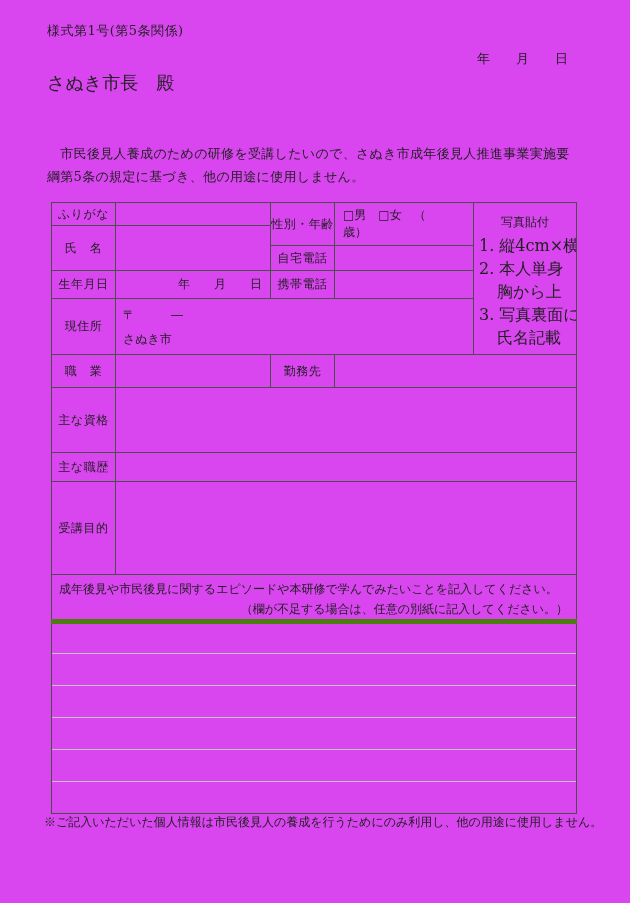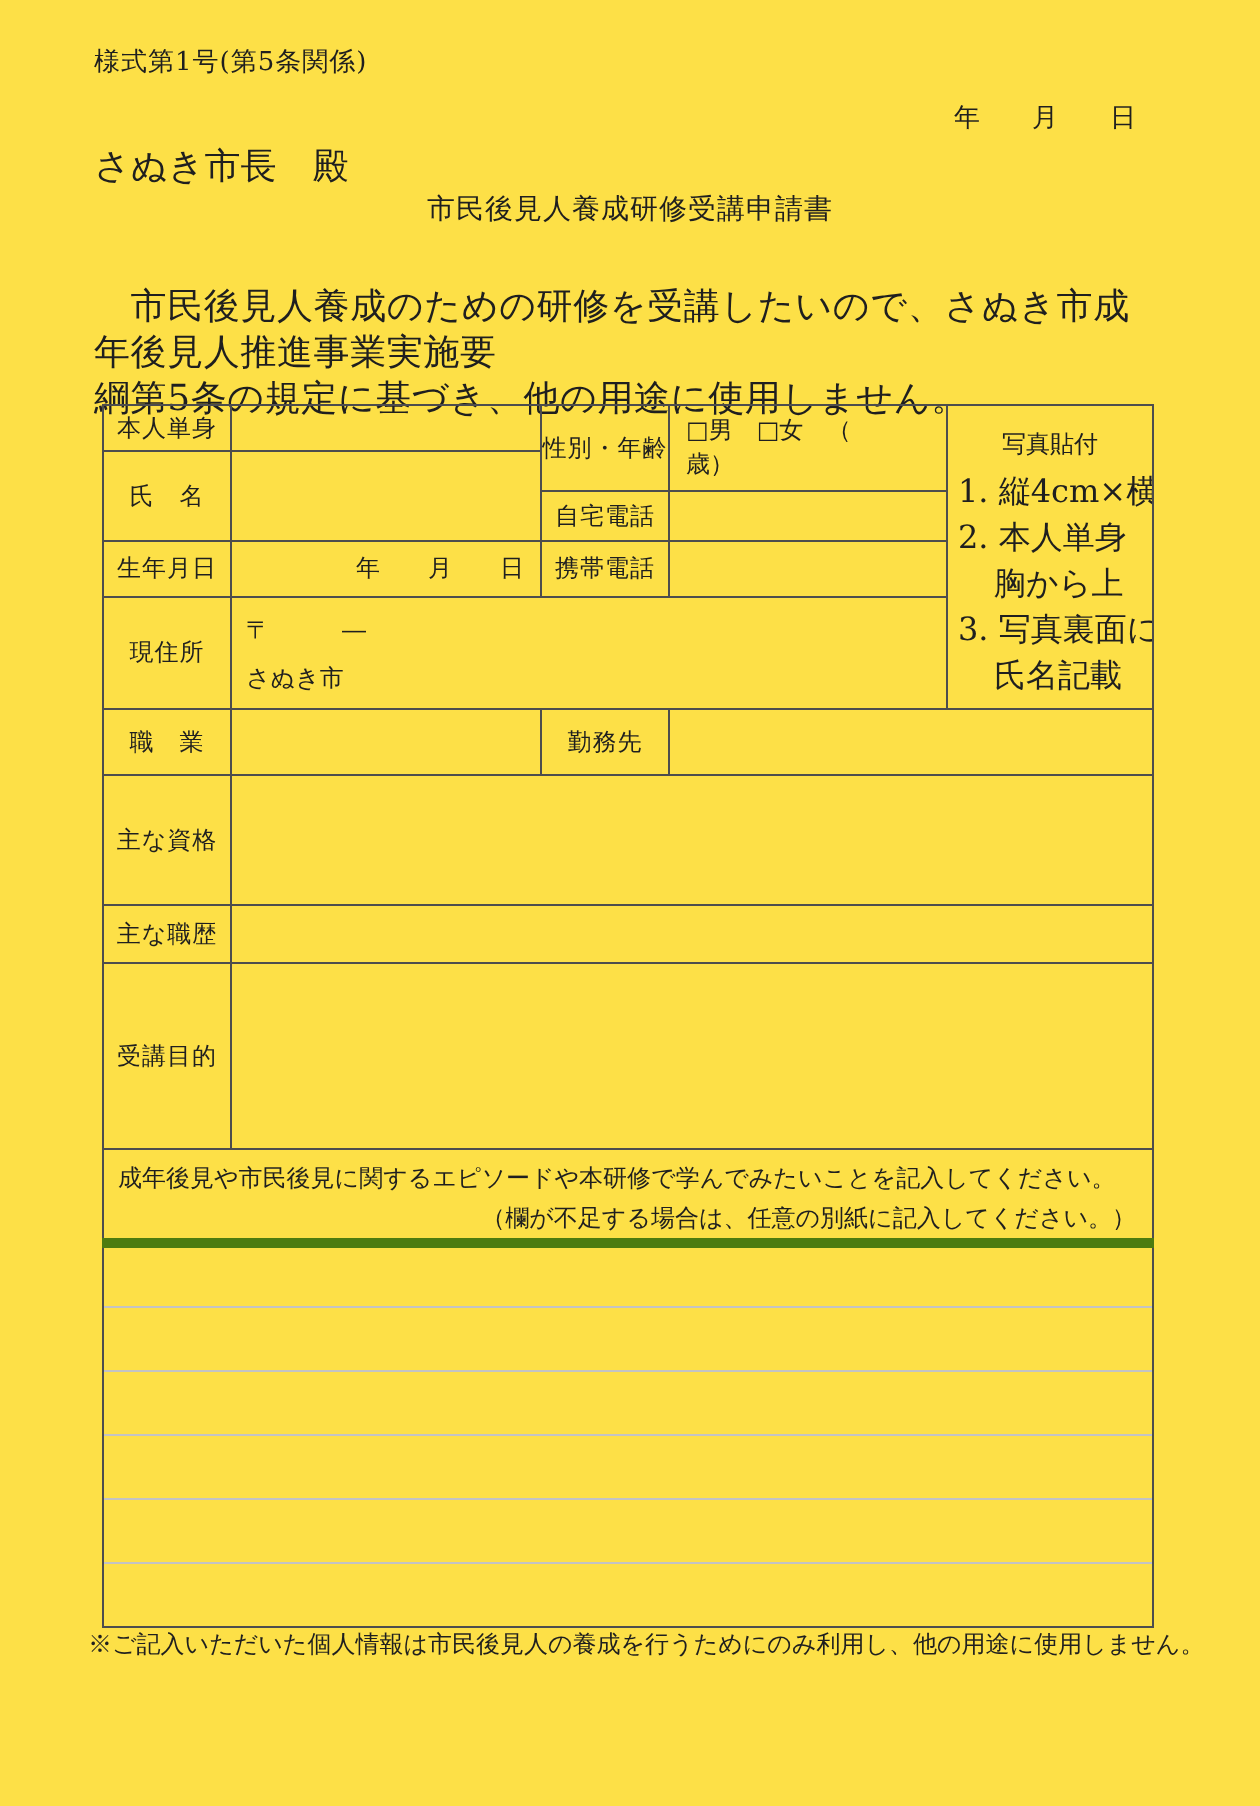--- a/index.html
+++ b/index.html
@@ -1,28 +1,28 @@
 <!DOCTYPE html>
 <html><head>
 <meta charset="utf-8">
 <style>
   html,body{margin:0;padding:0;background:#e8e8e8;}
   .page{
     position:relative;
     width:630px;height:903px;
-    background:#fde047;
+    background:#d946ef;
     color:#1f1f1f;
     font-family:"DejaVu Serif","Liberation Serif",serif;
     overflow:hidden;
   }
   .form-number{position:absolute;left:47px;top:22px;font-size:13px;letter-spacing:.5px;}
   .date-line{position:absolute;right:62px;top:50px;font-size:13px;}
   .addressee{position:absolute;left:47px;top:71px;font-size:18px;}
   .doc-title{position:absolute;left:0;top:96px;width:630px;text-align:center;font-size:14px;letter-spacing:.5px;}
-  .intro{position:absolute;left:47px;top:142px;width:536px;font-size:18px;line-height:23px;letter-spacing:.3px;}
+  .intro{position:absolute;left:47px;top:142px;width:536px;font-size:13px;line-height:23px;letter-spacing:.3px;}
   .form-table{
     position:absolute;left:51px;top:202px;
     width:525px;
     border-collapse:collapse;table-layout:fixed;
     border:1.5px solid #4d4d4d;
   }
   .form-table td{
     border:1px solid #4d4d4d;
     font-size:12px;
     padding:0;
@@ -51,39 +51,38 @@
   .privacy{position:absolute;left:44px;top:814px;font-size:12px;white-space:nowrap;}
 </style>
 </head>
 <body>
 
 <div class="page">
 
   <div class="form-number">様式第1号(第5条関係)</div>
   <div class="date-line">年　　月　　日</div>
   <div class="addressee">さぬき市長　殿</div>
-  <div class="doc-title">市民後見人養成研修受講申請書</div>
 
   <div class="intro">
     <div>　市民後見人養成のための研修を受講したいので、さぬき市成年後見人推進事業実施要</div>
     <div>綱第5条の規定に基づき、他の用途に使用しません。</div>
   </div>
 
   <table class="form-table">
     <colgroup>
       <col style="width:64px">
         <col style="width:155px">
         <col style="width:64px">
         <col style="width:139px">
         <col style="width:103px">
     </colgroup>
 
     <tbody>
         <tr style="height:23px">
-      <td class="lbl">本人単身</td>
+      <td class="lbl">ふりがな</td>
       <td></td>
       <td class="lbl" rowspan="2">性別・年齢</td>
       <td class="val-left" rowspan="2">□男　□女　（　　歳）</td>
       <td class="photo-cell" rowspan="5">
         <div class="photo-title">写真貼付</div>
         <div class="photo-note">1. 縦4cm×横3cm</div>
         <div class="photo-note">2. 本人単身</div>
         <div class="photo-note indent">胸から上</div>
         <div class="photo-note">3. 写真裏面に</div>
         <div class="photo-note indent">氏名記載</div>

